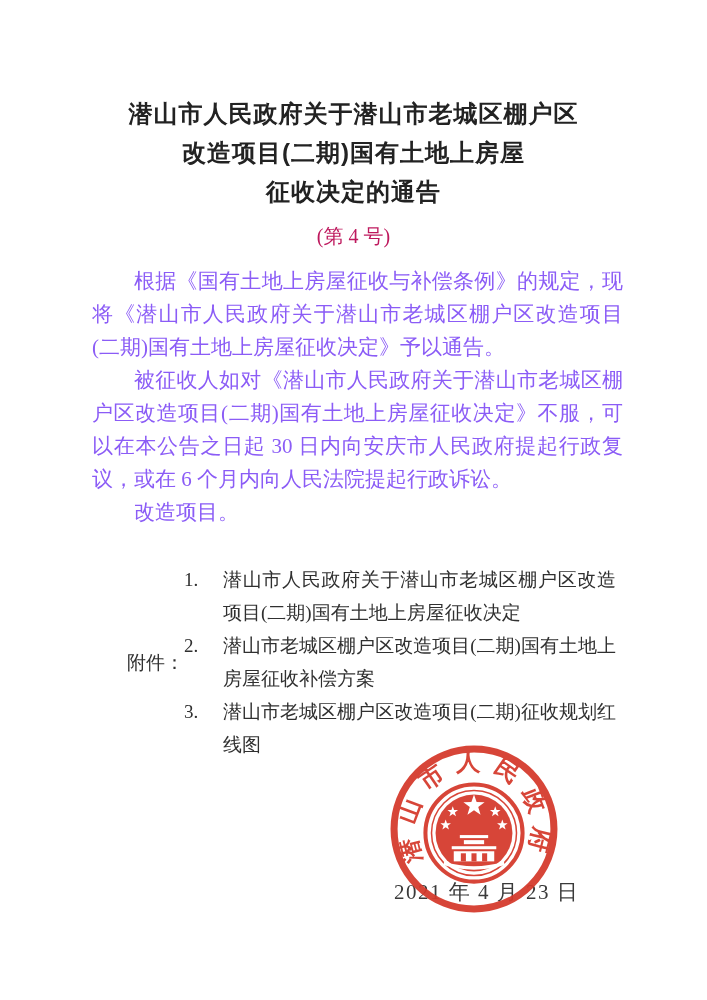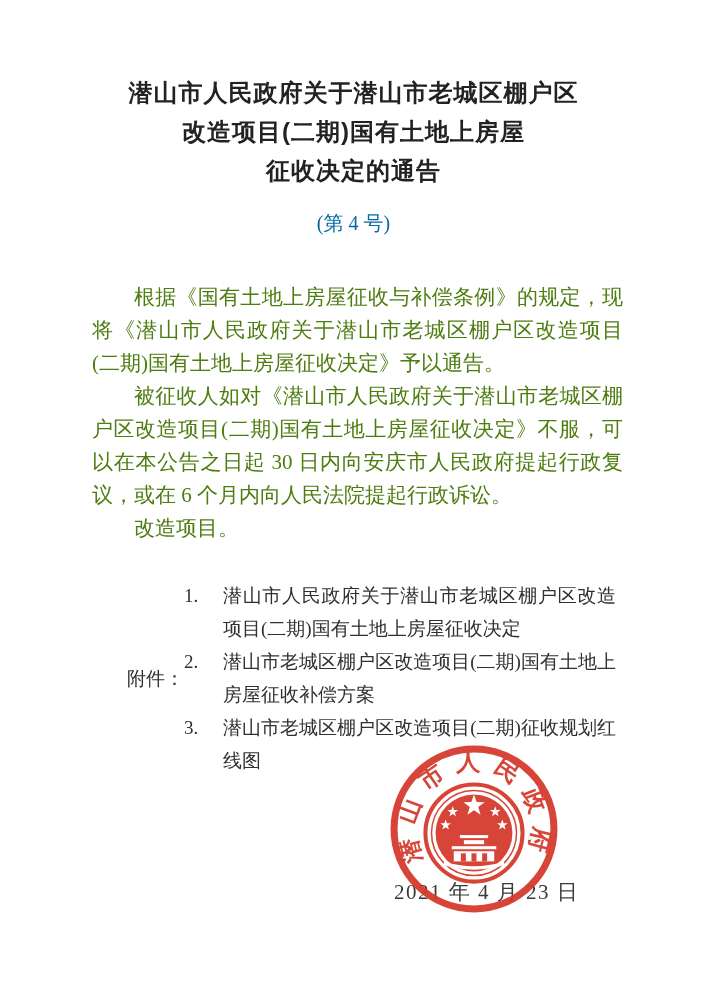--- a/index.html
+++ b/index.html
@@ -8,42 +8,42 @@
     position: relative;
     width: 707px;
     height: 1000px;
     margin: 0 auto;
     background: #ffffff;
     overflow: hidden;
     color: #2e2e2e;
     font-family: "Liberation Serif", "DejaVu Serif", serif;
   }
   .title-block {
-    padding-top: 73px;
+    padding-top: 94px;
     text-align: center;
     font-family: "Liberation Sans", "DejaVu Sans", sans-serif;
     font-weight: bold;
     font-size: 24px;
     line-height: 39px;
     letter-spacing: 1px;
     color: #222222;
   }
   .doc-number {
-    margin-top: 20px;
+    margin-top: 12px;
     text-align: center;
     font-size: 20px;
     line-height: 26px;
-    color: #0369a1;
+    color: #be185d;
   }
   .body-text {
-    margin: 45px 84px 0 92px;
+    margin: 16px 84px 0 92px;
     font-size: 21px;
     line-height: 33px;
     text-align: justify;
-    color: #4d7c0f;
+    color: #8b5cf6;
   }
   .body-text p {
     text-indent: 2em;
   }
   .attachments {
     margin: 34px 50px 0 127px;
     font-size: 19px;
     line-height: 33px;
     color: #303030;
     display: flex;

